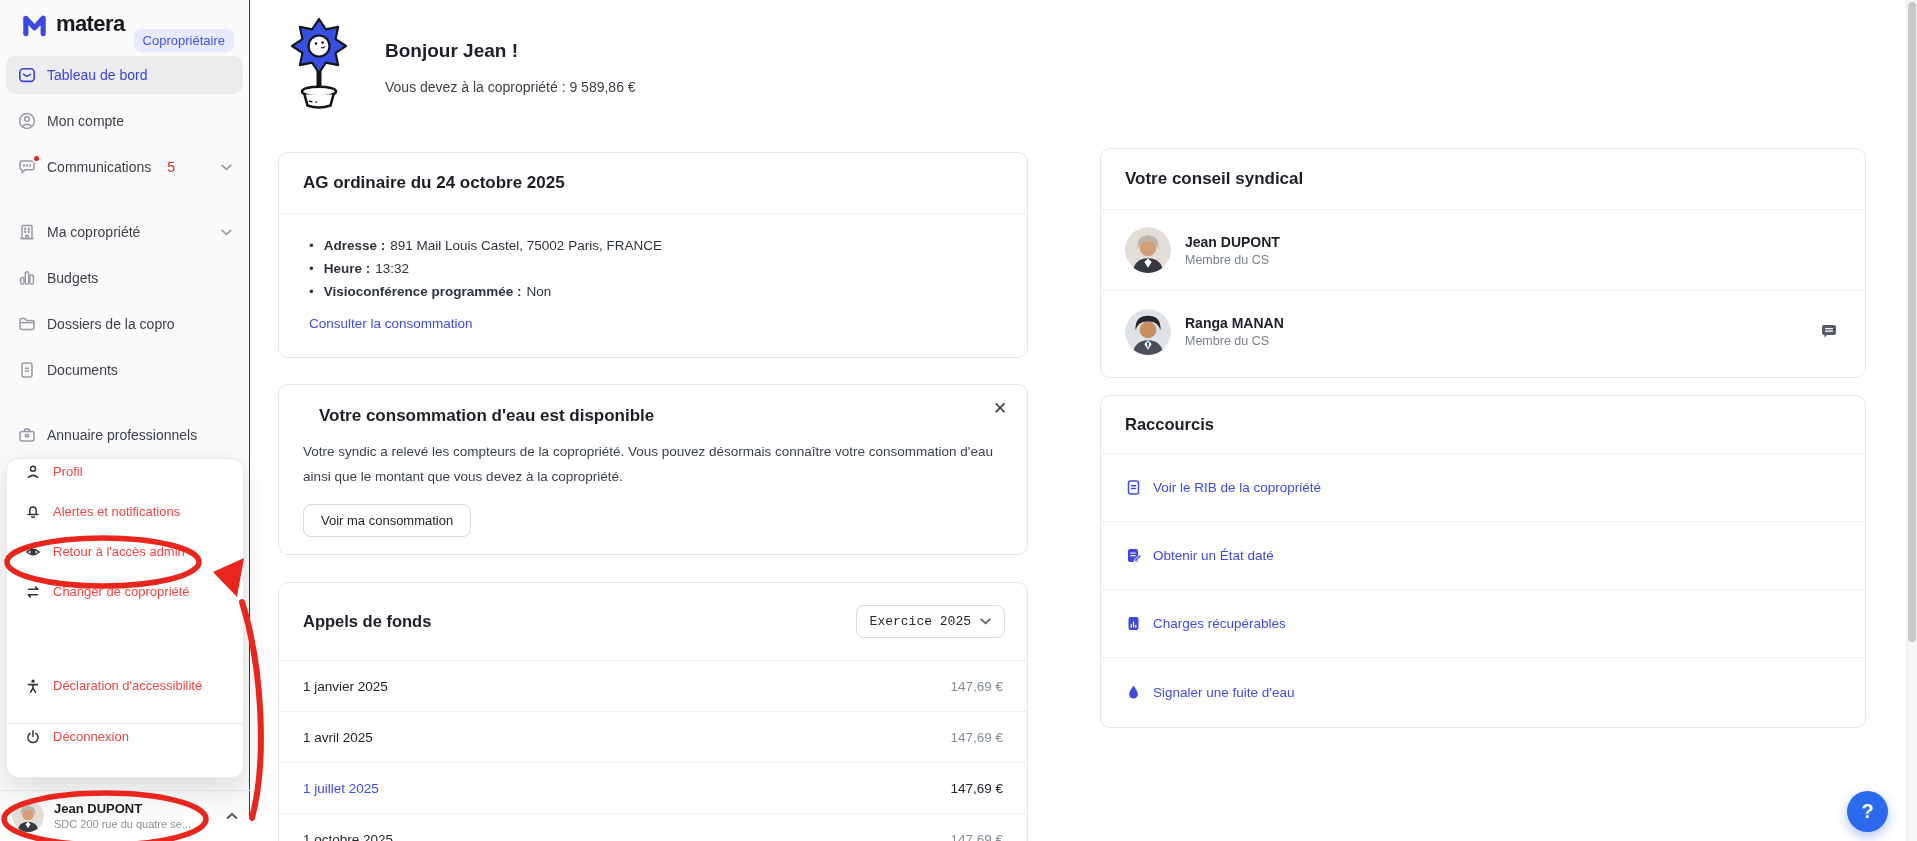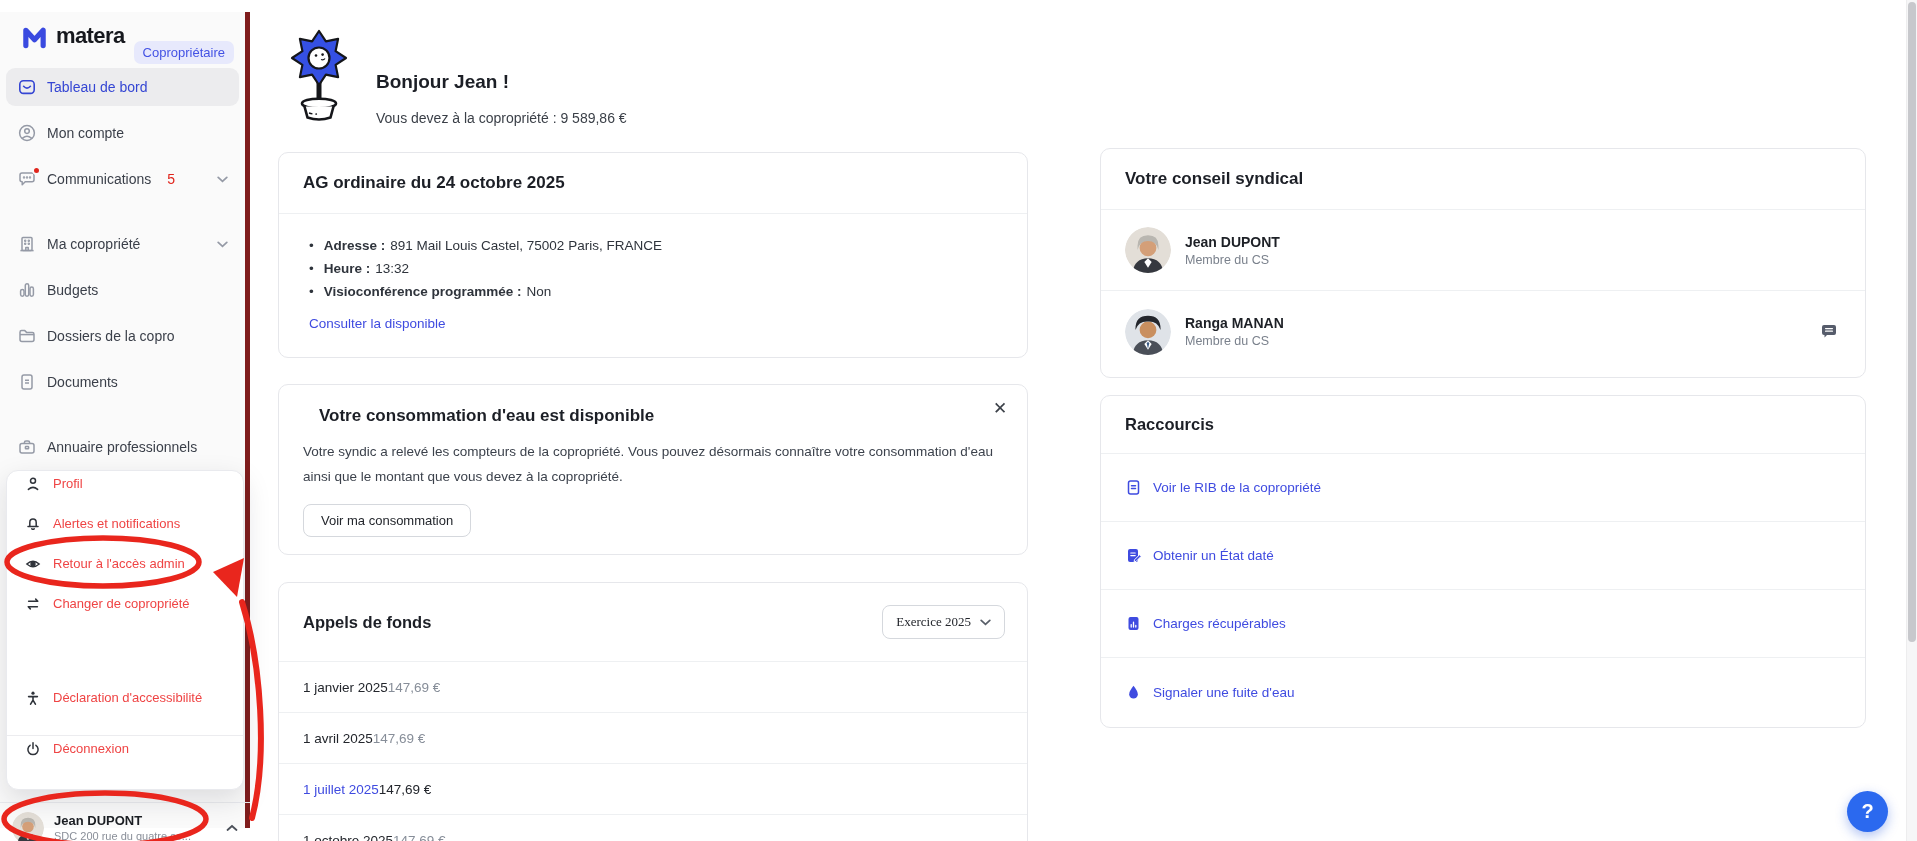--- a/index.html
+++ b/index.html
@@ -1,20 +1,20 @@
 <!DOCTYPE html>
 <html lang="fr"><head>
 <meta charset="utf-8">
 <style>
   * { margin:0; padding:0; box-sizing:border-box; }
   html,body { width:1917px; height:841px; }
   body { font-family:"Liberation Sans","DejaVu Sans",sans-serif; background:#fff; overflow:hidden; position:relative; color:#23262c; }
 
   
-  .sidebar { position:absolute; left:0; top:12px; width:250px; height:816px; background:#fafafa; border-right:5px solid #7f1d1d; }
+  .sidebar { position:absolute; left:0; top:0; width:250px; height:816px; background:#fafafa; border-right:1px solid #7f1d1d; }
   .logo-row { position:absolute; left:22px; top:9px; height:30px; display:flex; align-items:center; gap:9px; }
   .logo-word { font-size:22px; font-weight:700; letter-spacing:-0.6px; color:#16181d; }
   .brand-badge { background:#e7e9fc; color:#4352e4; font-size:13px; font-weight:500; padding:4px 9px; border-radius:7px; white-space:nowrap;margin-top:32px; }
   .nav { position:absolute; top:48px; left:0; right:0; }
   .nav-item { height:38px; margin:8px 6px; padding:0 11px; border-radius:9px; display:flex; align-items:center; gap:10px; font-size:14px; font-weight:500; color:#3a3f49; cursor:pointer; }
   .nav-item.active { background:#ececee; color:#3546d3; }
   .nav-item svg { color:#959aa6; flex:none; }
   .nav-item.active svg { color:#3546d3; }
   .nav-spacer { height:11px; }
   .nav-count { color:#e0251c; margin-left:6px; font-weight:500; }
@@ -30,21 +30,21 @@
   .menu-divider { height:1px; background:#ececef; margin:5px 0; }
 
   
   .sidebar-footer { position:absolute; left:0; top:790px; width:250px; height:51px; border-top:1px solid #e9eaee; display:flex; align-items:center; padding:0 12px; gap:10px; cursor:pointer; }
   .avatar-sm { width:32px; height:32px; border-radius:50%; overflow:hidden; flex:none; }
   .footer-name { font-size:13px; font-weight:700; color:#1c1f24; line-height:16px; }
   .footer-sub { font-size:11px; color:#8a8f99; line-height:14px; white-space:nowrap; }
   .footer-chevron { margin-left:auto; color:#4c515a; display:flex; }
 
   
-  .hero { position:absolute; left:290px; top:28px; display:flex; gap:28px;align-items:flex-end; }
+  .hero { position:absolute; left:290px; top:16px; display:flex; gap:37px; }
   .hero-texts { padding-top:24px; }
   .hero-title { font-size:19px; font-weight:700; color:#1c1f26; }
   .hero-sub { margin-top:17px; font-size:14px; color:#3a3f47; }
 
   .card { position:absolute; background:#fff; border:1px solid #e6e7eb; border-radius:10px; }
   .card-head { padding:20px 24px; border-bottom:1px solid #eef0f2; font-size:17px; font-weight:700; color:#1c1f26; }
 
   #agCard { left:278px; top:152px; width:750px; height:206px; }
   .ag-body { padding:20px 24px; }
   .ag-line { display:flex; font-size:13.5px; line-height:23px; color:#2f343c; }
@@ -54,23 +54,23 @@
 
   #waterCard { left:278px; top:384px; width:750px; height:171px; padding:21px 24px; }
   .water-title { font-size:17px; font-weight:700; color:#1c1f26;margin-left:16px; }
   .close-btn { position:absolute; right:16px; top:12px; width:22px; height:22px; display:flex; align-items:center; justify-content:center; color:#3c4149; font-size:17px; cursor:pointer; }
   .water-text { margin-top:13px; font-size:13.5px; line-height:25px; color:#3c424c; width:706px; }
   .water-btn { margin-top:15px; padding:8px 17px; font-size:13px; border:1px solid #d5d8dd; border-radius:8px; background:#fff; color:#23262c; cursor:pointer; font-family:inherit; }
 
   #fundsCard { left:278px; top:582px; width:750px; height:290px; }
   .funds-head { display:flex; justify-content:space-between; align-items:center; padding:22px 22px 22px 24px; border-bottom:1px solid #eef0f2; }
   .funds-title { font-size:16.5px; font-weight:700; color:#1c1f26; }
-  .select-btn { display:flex; align-items:center; gap:9px; padding:8px 13px; border:1px solid #d5d8dd; border-radius:8px; font-size:13px; color:#23262c; background:#fff; cursor:pointer; font-family:Liberation Serif, serif; }
+  .select-btn { display:flex; align-items:center; gap:9px; padding:8px 13px; border:1px solid #d5d8dd; border-radius:8px; font-size:13px; color:#23262c; background:#fff; cursor:pointer; font-family:Liberation Mono, monospace; }
   .select-btn svg { color:#585e68; }
-  .fund-row { height:51px; padding:0 24px; display:flex; align-items:center; justify-content:flex-start; font-size:13.5px; border-bottom:1px solid #eef0f2; }
+  .fund-row { height:51px; padding:0 24px; display:flex; align-items:center; justify-content:space-between; font-size:13.5px; border-bottom:1px solid #eef0f2; }
   .fund-date { color:#23262c; }
   .fund-date.link { color:#3f4be0; font-weight:500; cursor:pointer; }
   .fund-amt { color:#878e99; }
   .fund-amt.strong { color:#23262c; font-weight:500; }
 
   
   #councilCard { left:1100px; top:148px; width:766px; height:230px; }
   .member { display:flex; align-items:center; gap:14px; padding:0 24px; height:81px; border-bottom:1px solid #eef0f2; position:relative; }
   .member:last-child { border-bottom:none; }
   .avatar { width:46px; height:46px; border-radius:50%; overflow:hidden; flex:none; }
@@ -329,21 +329,21 @@
     <div class="ag-line">
         <span class="dot">•</span>
         <b>Heure :</b>
         <span>13:32</span>
       </div>
     <div class="ag-line">
         <span class="dot">•</span>
         <b>Visioconférence programmée :</b>
         <span>Non</span>
       </div>
-    <a class="ag-link">Consulter la disponible</a>
+    <a class="ag-link">Consulter la consommation</a>
   </div>
 </div>
 
 <div class="card" id="waterCard">
   <div class="water-title">Votre consommation d'eau est disponible</div>
   <span class="close-btn">✕</span>
   <p class="water-text">Votre syndic a relevé les compteurs de la copropriété. Vous pouvez désormais connaître votre consommation d'eau ainsi que le montant que vous devez à la copropriété.</p>
   <button class="water-btn">Voir ma consommation</button>
 </div>
 

